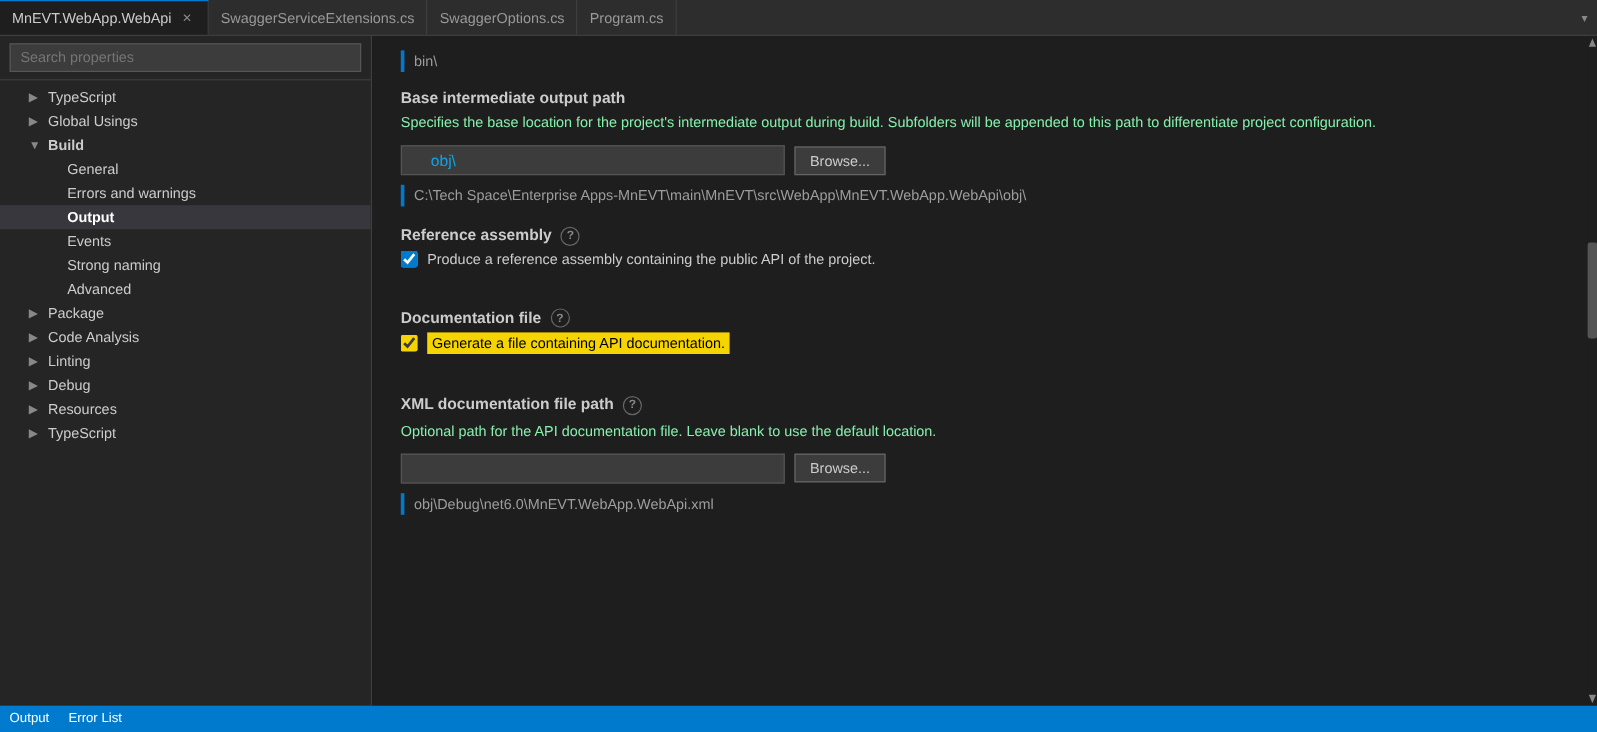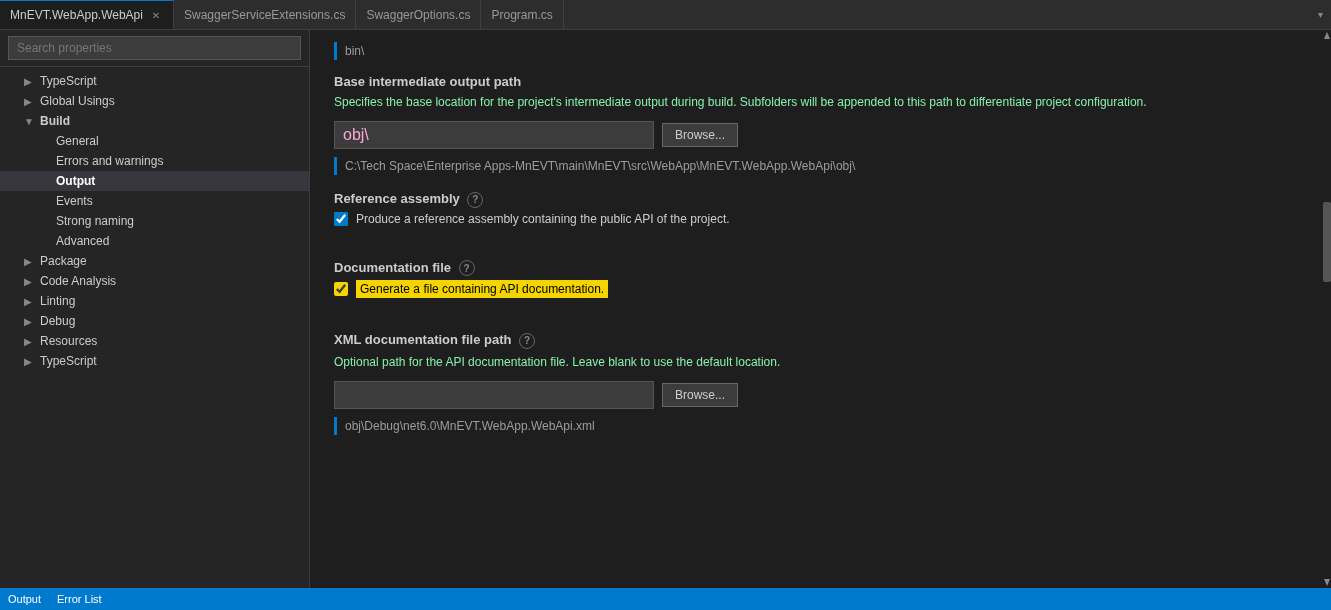--- a/index.html
+++ b/index.html
@@ -161,23 +161,23 @@
     
     .input-row {
       display: flex;
       align-items: center;
       gap: 8px;
       margin-bottom: 8px;
     }
     .input-row input[type="text"] {
       background: #3c3c3c;
       border: 1px solid #555;
-      color: #f9a8d4;
-      padding: 4px 8px;
-      font-size: 16px;
+      color: #0ea5e9;
+      padding: 4px 24px;
+      font-size: 13px;
       width: 320px;
       outline: none;
     }
     .btn-browse {
       background: #3c3c3c;
       border: 1px solid #666;
       color: #ccc;
       padding: 4px 12px;
       font-size: 12px;
       cursor: pointer;

